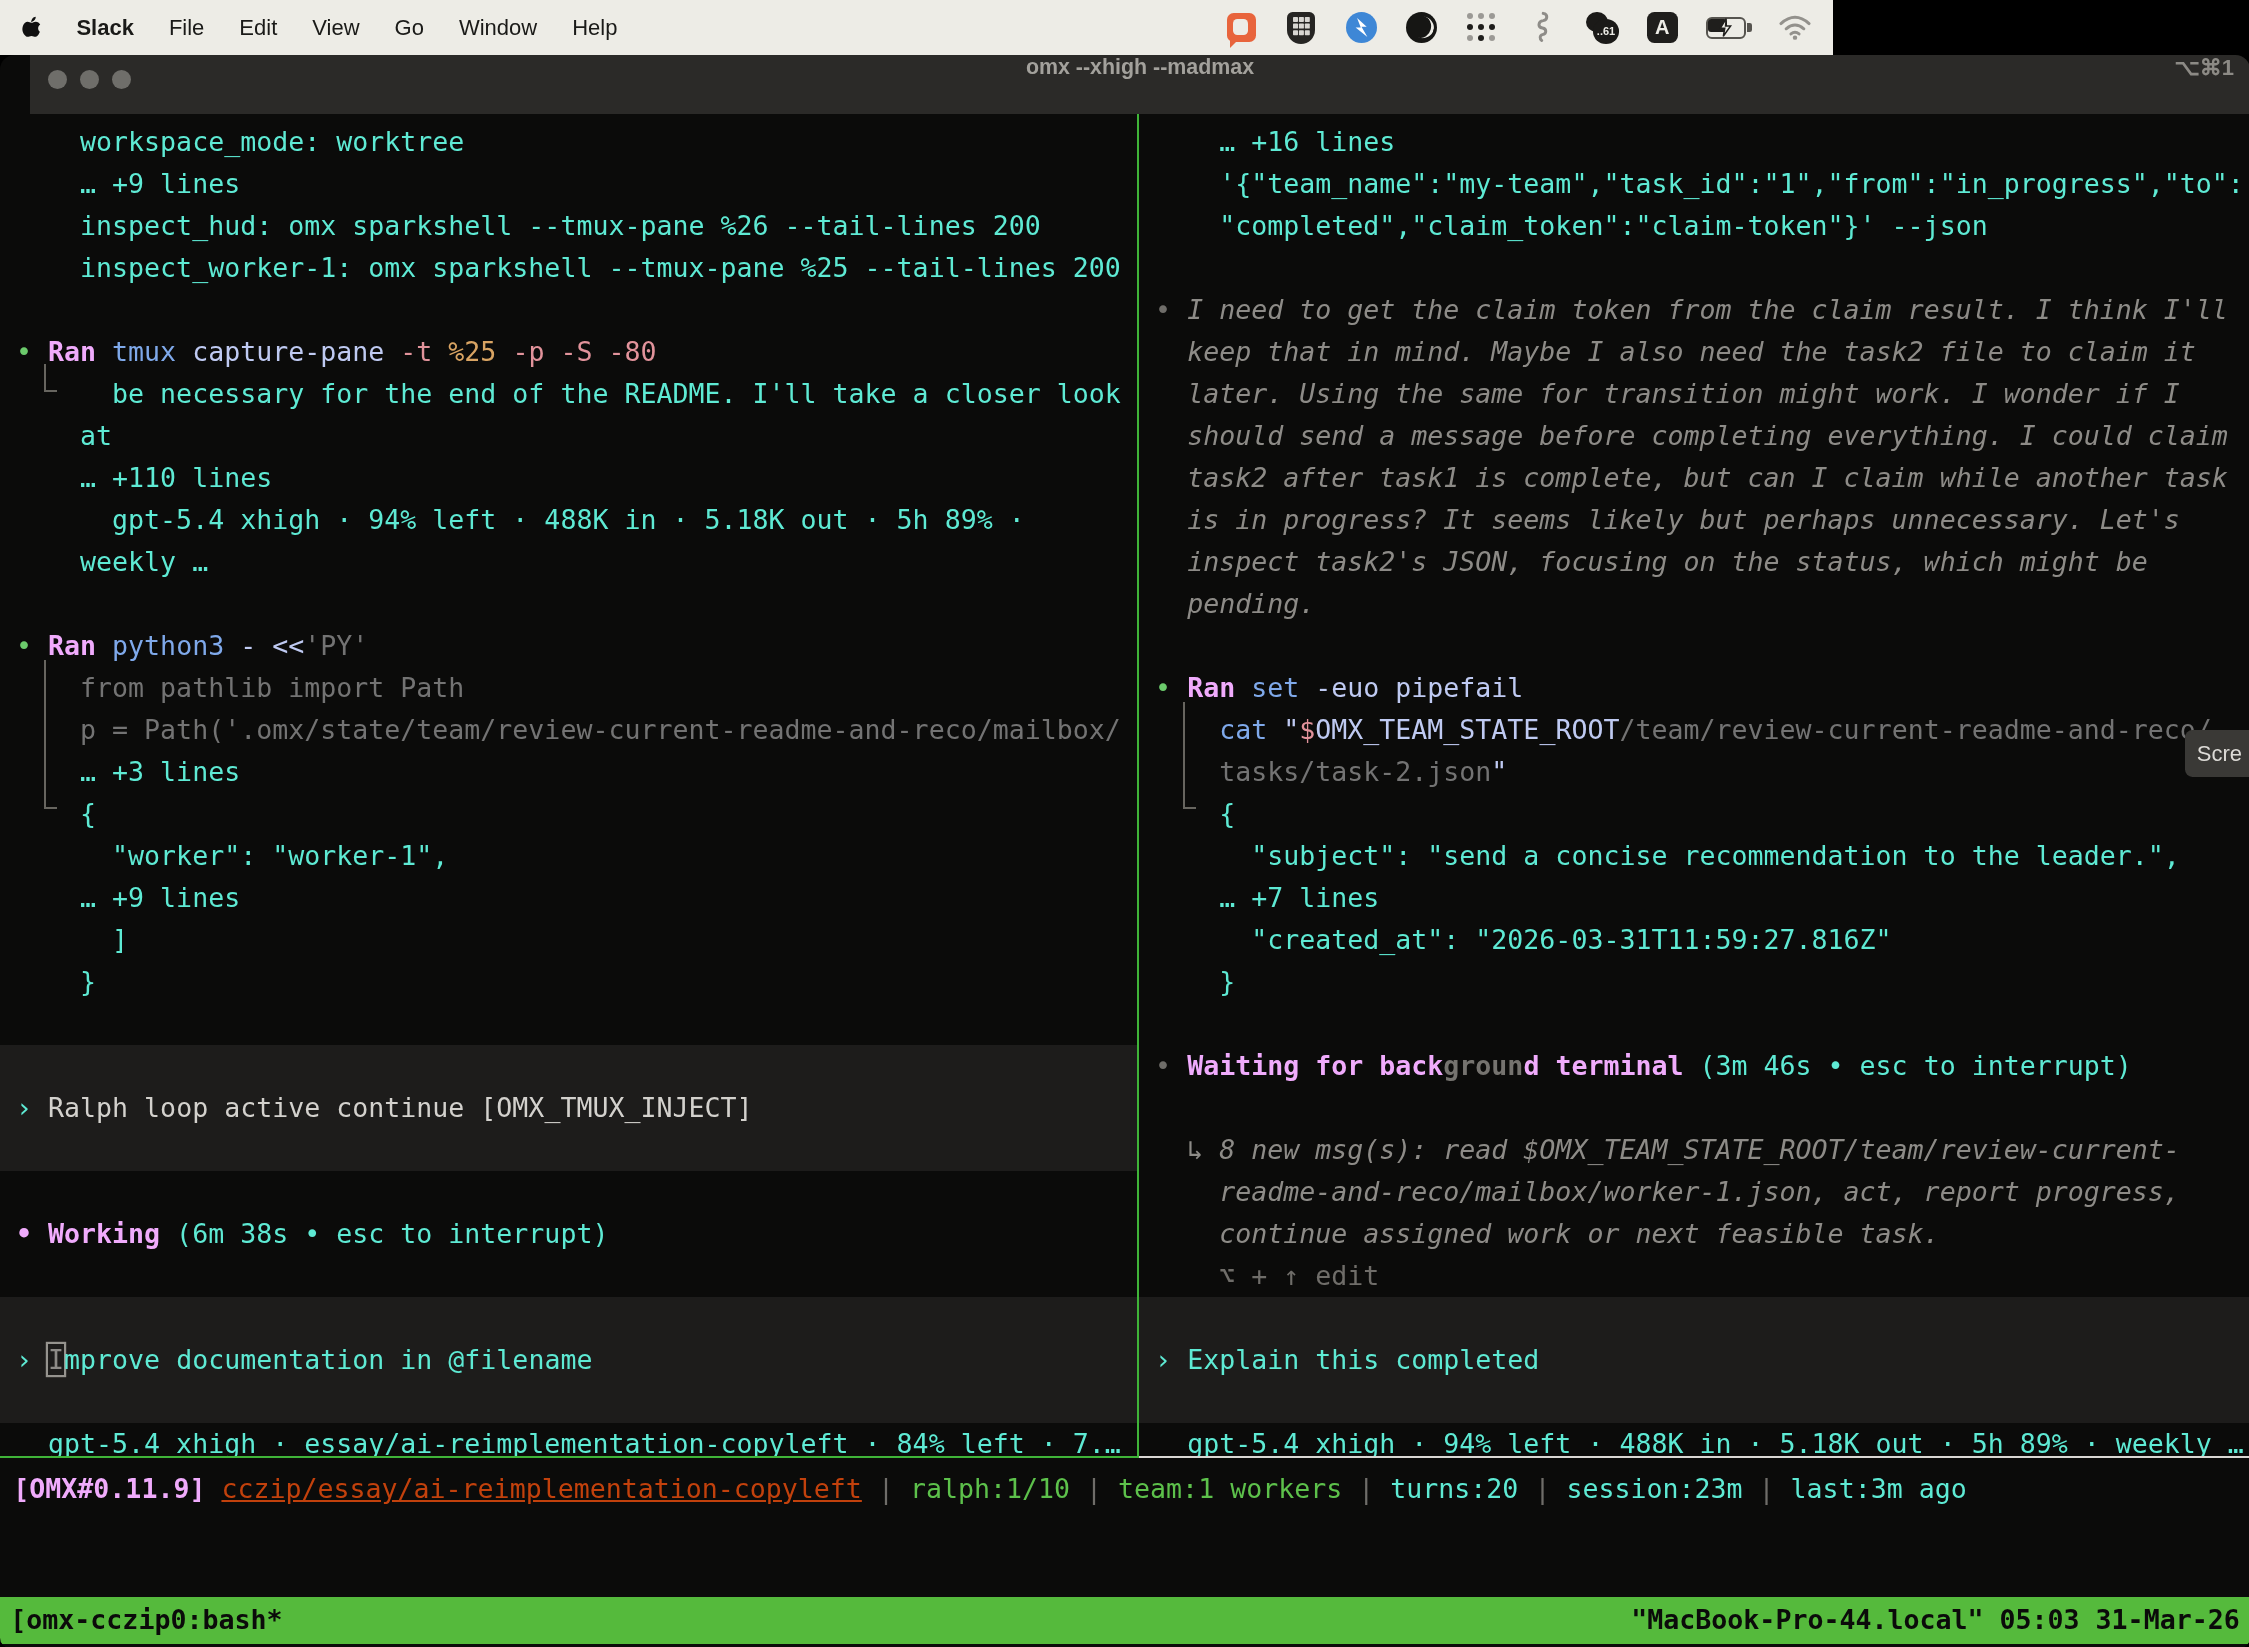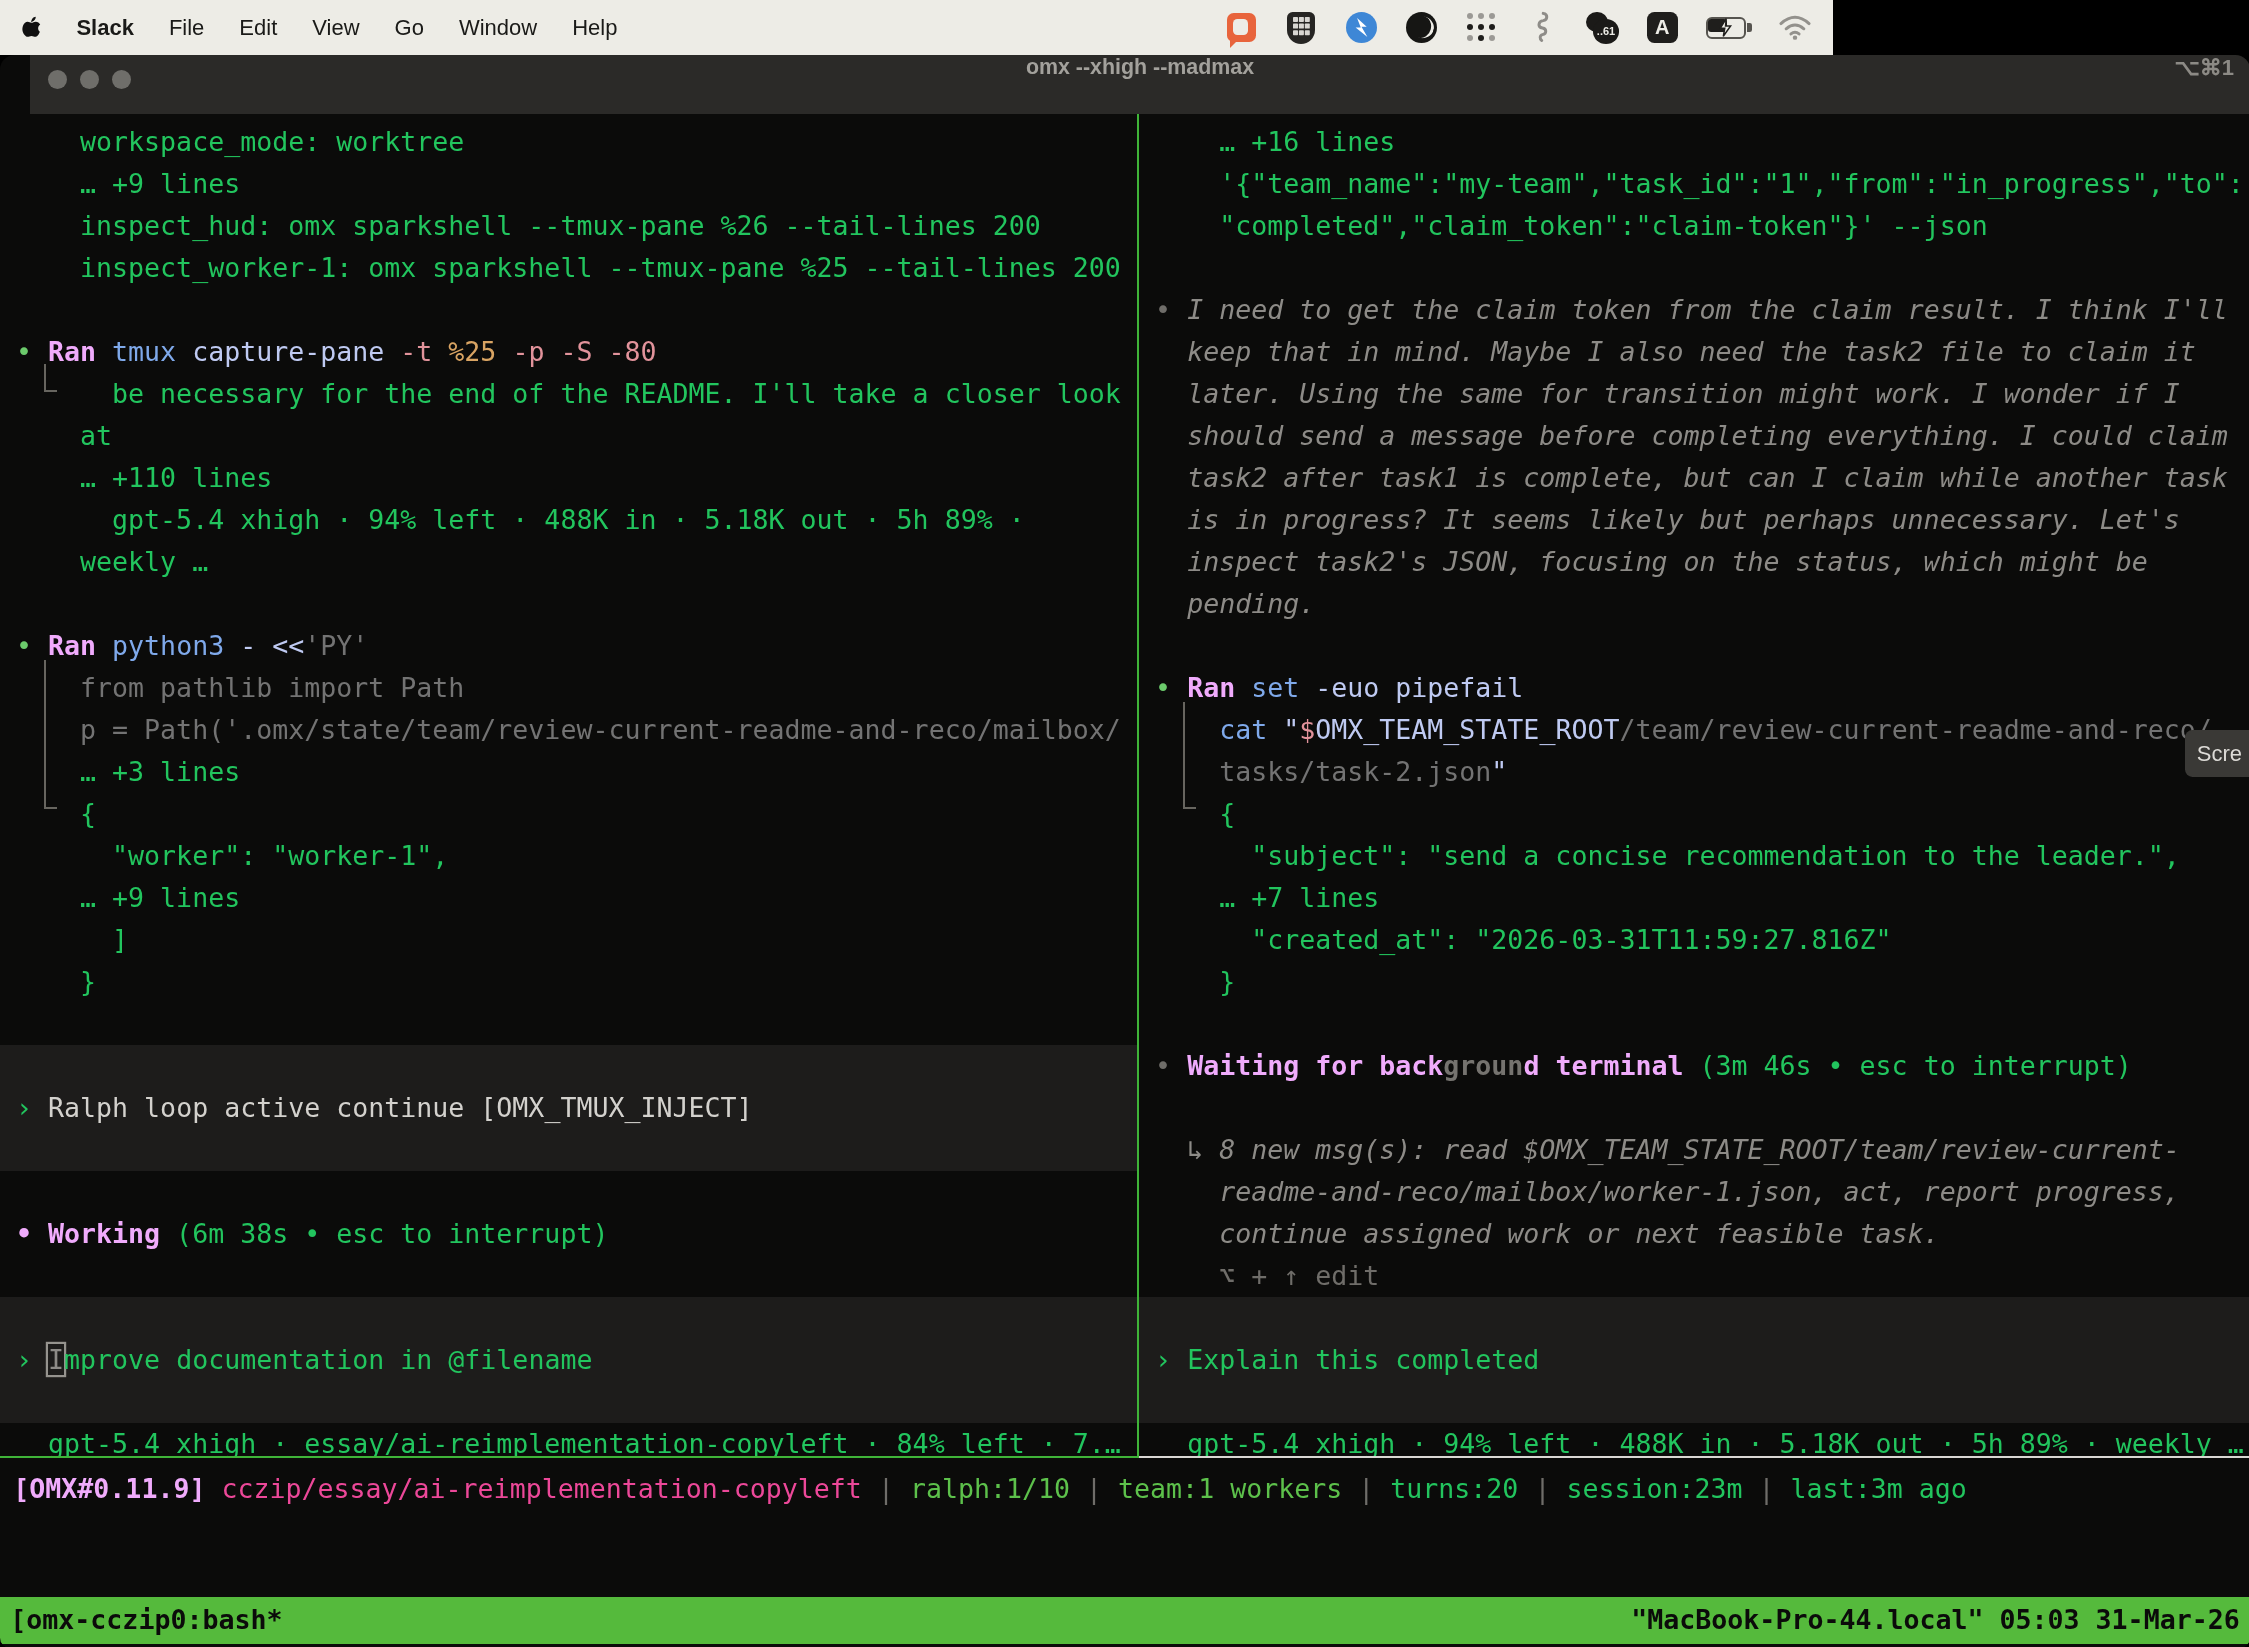--- a/index.html
+++ b/index.html
@@ -56,33 +56,33 @@
   
   .panes { display:flex; height:1342px; background:#0B0B0A; }
   .pane { position:relative; overflow:hidden; padding-top:7.4px; height:1342px; }
   .pane.left { width:1137px; }
   .pane.right { width:1111px; }
   .vdivider { width:2.2px; background:#3FB438; }
   .row { height:42px; line-height:42px; white-space:pre;
     font-family:"DejaVu Sans Mono", monospace; font-size:26.6px; color:#8D8B87; }
   .row.band { background:#1D1C1B; }
 
-  .c-g { color:#22c55e; }
+  .c-g { color:#5eead4; }
   .c-d { color:#6F6D69; }
   .c-w { color:#f0abfc; font-weight:700;margin-top:16px; }
   .c-wl { color:#D3D1CD; }
   .c-b { color:#7FA9EA; }
   .c-l { color:#BFCAF2; }
   .c-n { color:#737373; }
   .c-p { color:#E2939B; }
   .c-o { color:#D9A463; }
   .c-e { color:#6CCB6C; }
   .c-i { color:#8D8B87; font-style:italic; }
   .c-sh { color:#75736F; font-weight:700; }
-  .c-cy { color:#ec4899; }
+  .c-cy { color:#c2410c;text-decoration:underline; }
   .c-gr { color:#5DC14B; }
   .c-cur { color:#8D8B87; box-shadow:0 0 0 2.2px #95938E; }
 
   .guide { position:absolute; border-left:2.2px solid #67655F; border-bottom:2.2px solid #67655F; width:13.3px; }
   .screen-overlay { position:absolute; right:0; top:616px; height:47px; width:65px;
     background:#3A3936; border-radius:7.4px 0 0 7.4px; color:#DDDBD7;
     font-size:22px; line-height:47px; padding-left:11.8px; overflow:hidden; }
 
   .hborder { height:2.2px; display:flex; }
   .hborder .seg-left { width:1139px; background:#3FB438; }

